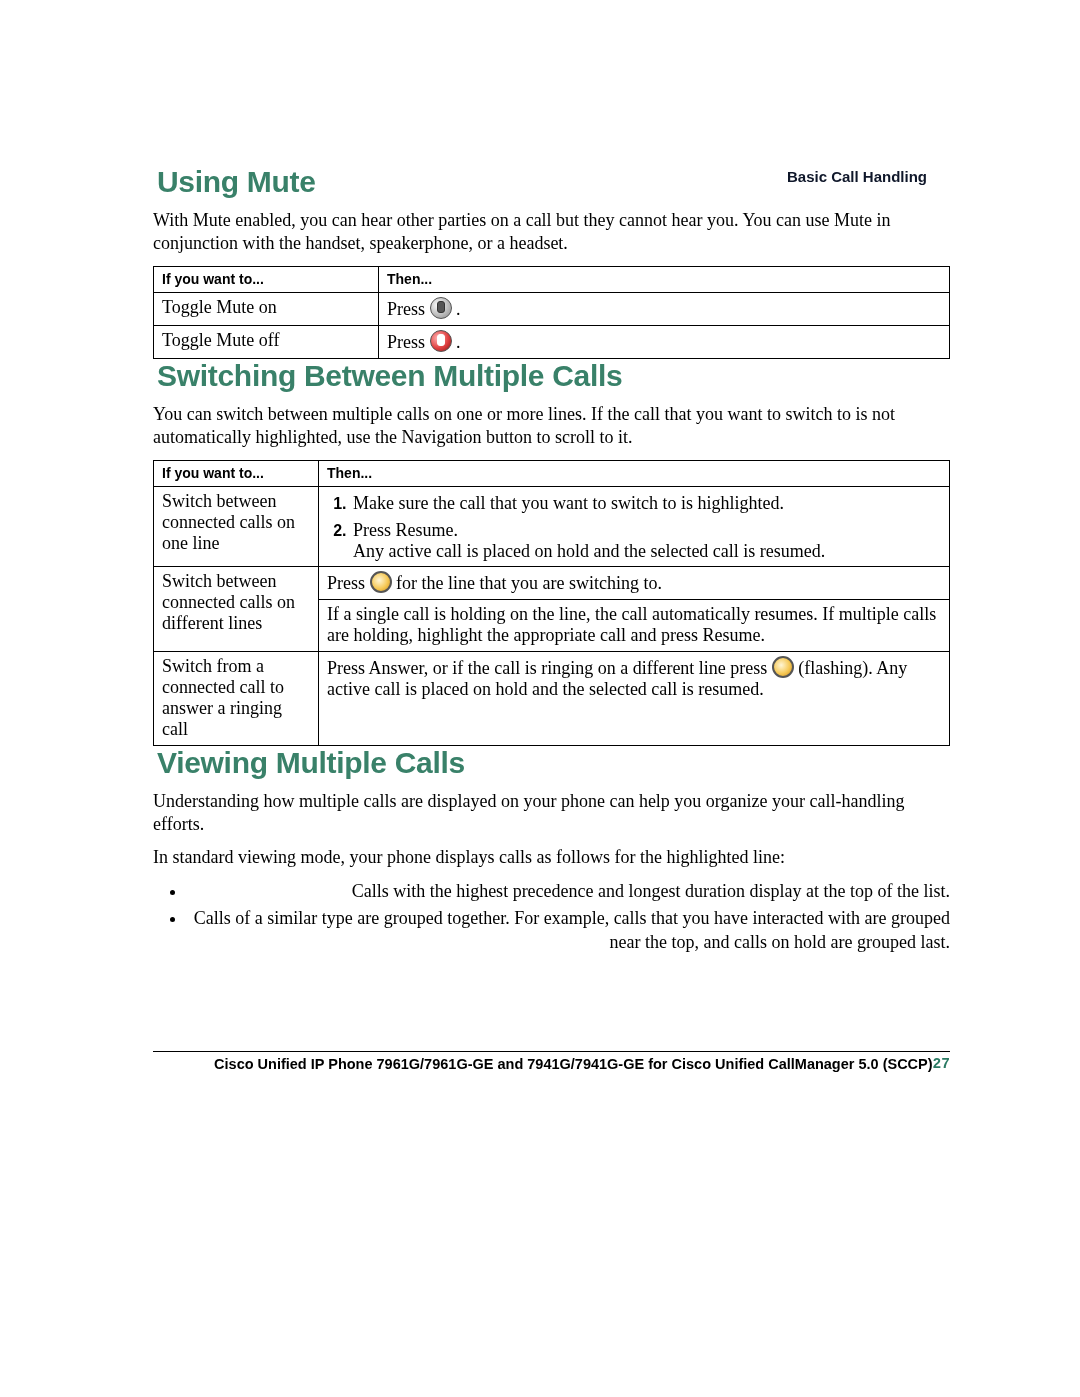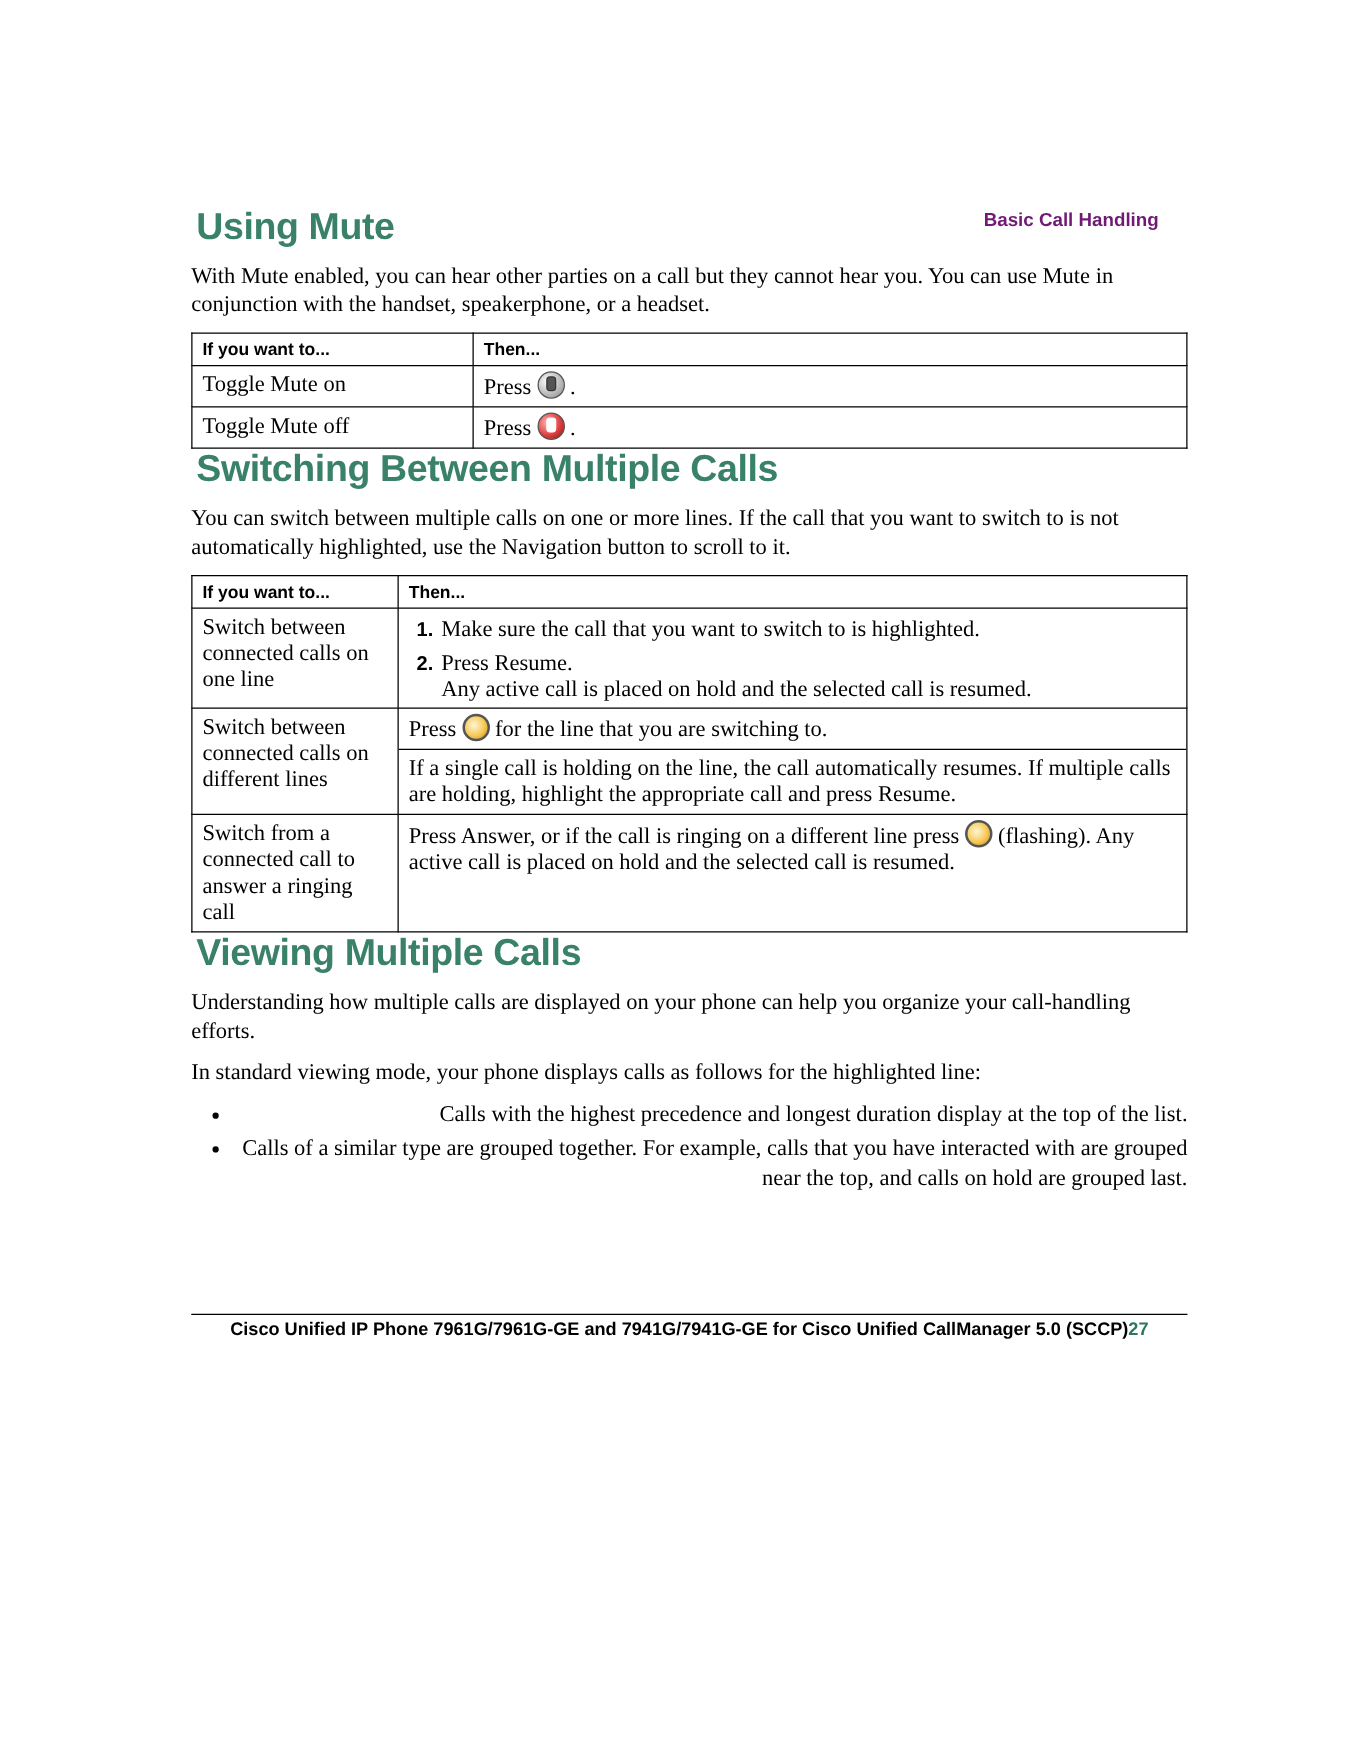--- a/index.html
+++ b/index.html
@@ -12,21 +12,21 @@
     width: 1080px;
     height: 1397px;
     position: relative;
     box-sizing: border-box;
     padding: 165px 130px 0 153px;
   }
   .running-head {
     position: absolute;
     top: 168px;
     right: 153px;
-    color: #701a75;
+    color: #0f172a;
     font-family: Arial, Helvetica, sans-serif;
     font-weight: bold;
     font-size: 15px;
     text-align: center;
   }
   h1.section {
     color: #398169;
     font-family: Arial, Helvetica, sans-serif;
     font-weight: bold;
     font-size: 30px;
@@ -105,27 +105,27 @@
   ol.steps li::marker { font-weight: bold; font-family: Arial, Helvetica, sans-serif; font-size:16px; }
 
   .inner-cell-top { border-bottom: 1px solid #000; margin: -4px -6px 0 -8px; padding: 4px 6px 5px 8px; }
   .inner-cell-rest { margin: 0 -6px -5px -8px; padding: 4px 6px 5px 8px; }
 
   .footer {
     position: absolute;
     left: 153px; right: 130px;
     bottom: 325px;
     border-top: 1px solid #000;
-    display:flex; justify-content:center;
+    display:flex; justify-content:flex-end;
     padding-top: 4px;
     font-family: Arial, Helvetica, sans-serif;
     font-weight: bold;
     font-size: 14.5px;
   }
-  .footer .pgnum { color:#2a7a63; }
+  .footer .pgnum { color:#2a7a63;font-family:Liberation Mono, monospace; }
 
   b.arial { font-family: inherit; font-weight: normal; }
 </style>
 </head>
 <body>
 
 <div class="page">
 
   <div class="running-head">Basic Call Handling</div>
 

